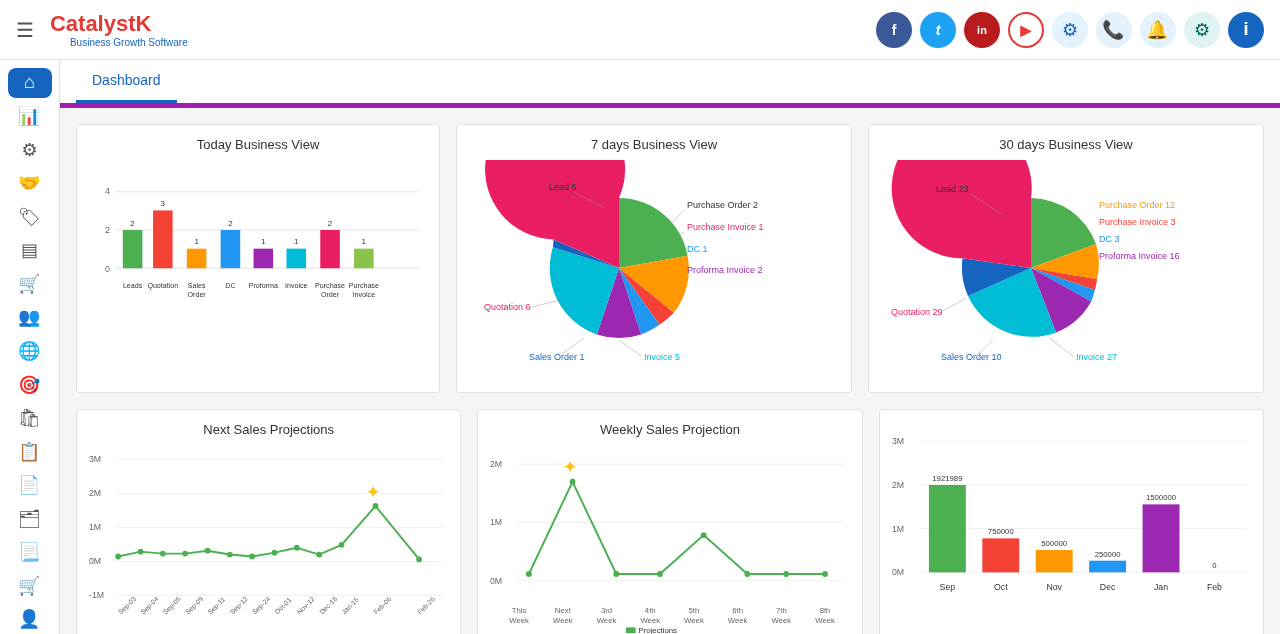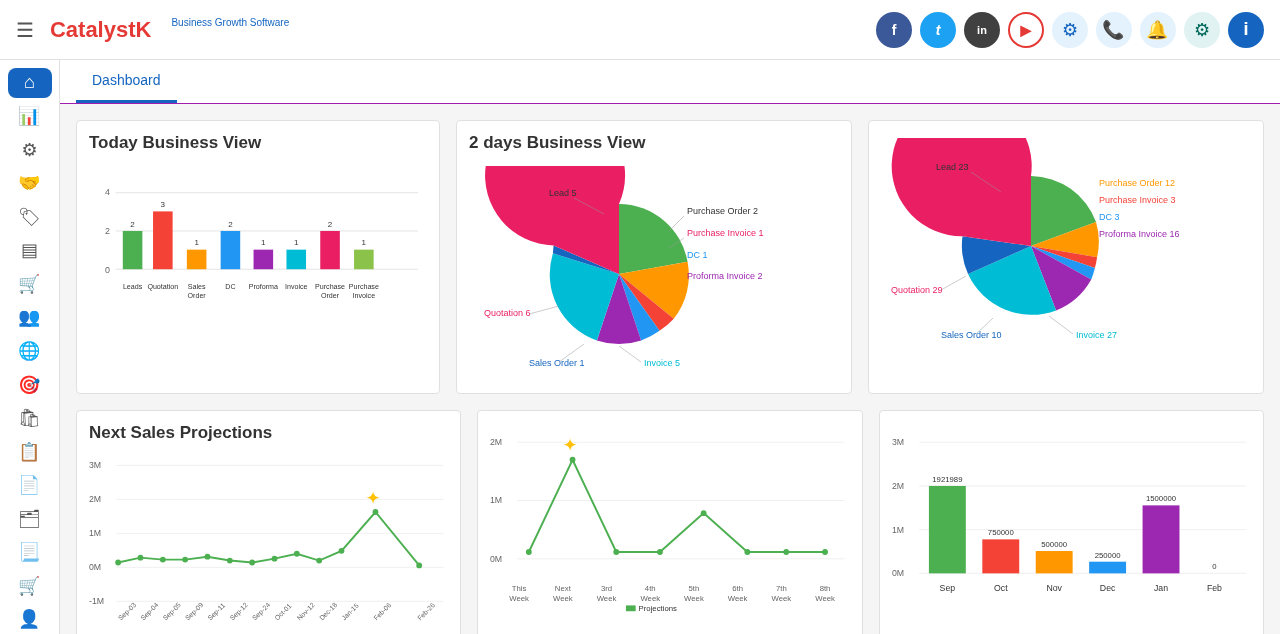--- a/index.html
+++ b/index.html
@@ -10,33 +10,33 @@
       background: white;
       display: flex;
       align-items: center;
       padding: 0 16px;
       height: 60px;
       border-bottom: 1px solid #e0e0e0;
       position: fixed;
       top: 0; left: 0; right: 0;
       z-index: 100;
     }
-    .header-logo { display: flex; flex-direction: row; margin-left: 16px; }
+    .header-logo { display: flex; flex-direction: column; margin-left: 16px; }
     .header-logo .brand { color: #e53935; font-size: 22px; font-weight: bold; }
     .header-logo .tagline { color: #1565c0; font-size: 10px; padding-left: 20px; }
     .header-spacer { flex: 1; }
     .header-icons { display: flex; align-items: center; gap: 8px; }
     .social-icon {
       width: 36px; height: 36px; border-radius: 50%;
       display: flex; align-items: center; justify-content: center;
       font-weight: bold; font-size: 14px; color: white; cursor: pointer;
     }
     .si-fb { background: #3b5998; }
     .si-tw { background: #1da1f2; }
-    .si-li { background: #404040; }
+    .si-li { background: #b91c1c; }
     .si-yt { background: white; border: 2px solid #e53935; color: #e53935; }
     .app-icon {
       width: 36px; height: 36px; border-radius: 50%;
       display: flex; align-items: center; justify-content: center;
       background: #e3f2fd; color: #1565c0; cursor: pointer; font-size: 16px;
     }
     .app-icon.teal { background: #e0f2f1; color: #00695c; }
     .app-icon.blue { background: #1565c0; color: white; }
 
     
@@ -65,21 +65,21 @@
 
     
     .main {
       margin-top: 60px;
       margin-left: 60px;
       padding: 0;
     }
     .tab-bar {
       background: white;
       padding: 0 16px;
-      border-bottom: 1px solid #a21caf;
+      border-bottom: 5px solid #a21caf;
       display: flex;
     }
     .tab {
       padding: 12px 16px;
       cursor: pointer;
       color: #333;
       font-size: 14px;
       border-bottom: 3px solid transparent;
     }
     .tab.active {
@@ -99,40 +99,39 @@
       gap: 16px;
       margin-bottom: 16px;
     }
     .chart-card {
       background: white;
       border: 1px solid #e0e0e0;
       border-radius: 4px;
       padding: 12px;
     }
     .chart-title {
-      text-align: left;
-      font-size: 17px;
-      font-weight: 700;
+      text-align: center;
+      font-size: 13px;
+      font-weight: 400;
       color: #333;
       margin-bottom: 8px;
     }
 
     
     .bar-chart-container {
       position: relative;
       height: 220px;
     }
     .bar-chart-svg { width: 100%; height: 100%; }
 
     
     .pie-chart-container {
       position: relative;
       height: 220px;
       display: flex;
-      align-items: center;
       justify-content: center;
     }
 
     
     .line-chart-container {
       position: relative;
       height: 180px;
     }
 
     
@@ -239,21 +238,21 @@
 
             <rect x="298" y="76" width="22" height="22" fill="#8bc34a"></rect>
             <text x="309" y="71" font-size="9" fill="#333" text-anchor="middle">1</text>
             <text x="309" y="120" font-size="8" fill="#333" text-anchor="middle">Purchase</text>
             <text x="309" y="130" font-size="8" fill="#333" text-anchor="middle">Invoice</text>
           </svg>
         </div>
       </div>
 
       <div class="chart-card">
-        <div class="chart-title">2 days Business View</div>
+        <div class="chart-title">7 days Business View</div>
         <div class="pie-chart-container">
           <svg width="370" height="210" viewBox="0 0 370 210">
 
             <g transform="translate(150,108)">
 
               <path d="M0,0 L0,-70 A70,70 0 0,1 68.56,-12.14 Z" fill="#4caf50"></path>
 
               <path d="M0,0 L68.56,-12.14 A70,70 0 0,1 54.77,44.81 Z" fill="#ff9800"></path>
 
               <path d="M0,0 L54.77,44.81 A70,70 0 0,1 40.5,56.84 Z" fill="#f44336"></path>
@@ -281,20 +280,21 @@
             <line x1="172" y1="196" x2="150" y2="180" stroke="#999" stroke-width="0.5"></line>
             <text x="60" y="200" font-size="9" fill="#1565c0">Sales Order 1</text>
             <line x1="90" y1="196" x2="115" y2="178" stroke="#999" stroke-width="0.5"></line>
             <text x="15" y="150" font-size="9" fill="#e91e63">Quotation 6</text>
             <line x1="60" y1="148" x2="90" y2="140" stroke="#999" stroke-width="0.5"></line>
           </svg>
         </div>
       </div>
 
       <div class="chart-card">
+        <div class="chart-title">30 days Business View</div>
         <div class="pie-chart-container">
           <svg width="370" height="210" viewBox="0 0 370 210">
 
             <g transform="translate(150,108)">
               <path d="M0,0 L0,-70 A70,70 0 0,1 65.05,-24.04 Z" fill="#4caf50"></path>
               <path d="M0,0 L65.05,-24.04 A70,70 0 0,1 66.07,11.22 Z" fill="#ff9800"></path>
               <path d="M0,0 L66.07,11.22 A70,70 0 0,1 63.88,22.09 Z" fill="#f44336"></path>
               <path d="M0,0 L63.88,22.09 A70,70 0 0,1 60.22,33.44 Z" fill="#2196f3"></path>
               <path d="M0,0 L60.22,33.44 A70,70 0 0,1 25.09,64.43 Z" fill="#9c27b0"></path>
               <path d="M0,0 L25.09,64.43 A70,70 0 0,1 -62.97,28.1 Z" fill="#00bcd4"></path>
@@ -381,20 +381,21 @@
             <text x="210" y="175" font-size="7" fill="#666" transform="rotate(-45,210,165)">Nov-12</text>
             <text x="233" y="175" font-size="7" fill="#666" transform="rotate(-45,233,165)">Dec-18</text>
             <text x="256" y="175" font-size="7" fill="#666" transform="rotate(-45,256,165)">Jan-15</text>
             <text x="289" y="175" font-size="7" fill="#666" transform="rotate(-45,289,165)">Feb-06</text>
             <text x="334" y="175" font-size="7" fill="#666" transform="rotate(-45,334,165)">Feb-26</text>
           </svg>
         </div>
       </div>
 
       <div class="chart-card">
+        <div class="chart-title">Weekly Sales Projection</div>
         <div class="line-chart-container">
           <svg width="100%" height="190" viewBox="0 0 370 190">
 
             <text x="0" y="20" font-size="9" fill="#666">2M</text>
             <text x="0" y="80" font-size="9" fill="#666">1M</text>
             <text x="0" y="140" font-size="9" fill="#666">0M</text>
 
             <line x1="28" y1="17" x2="365" y2="17" stroke="#e0e0e0" stroke-width="0.5"></line>
             <line x1="28" y1="77" x2="365" y2="77" stroke="#e0e0e0" stroke-width="0.5"></line>
             <line x1="28" y1="137" x2="365" y2="137" stroke="#e0e0e0" stroke-width="0.5"></line>

